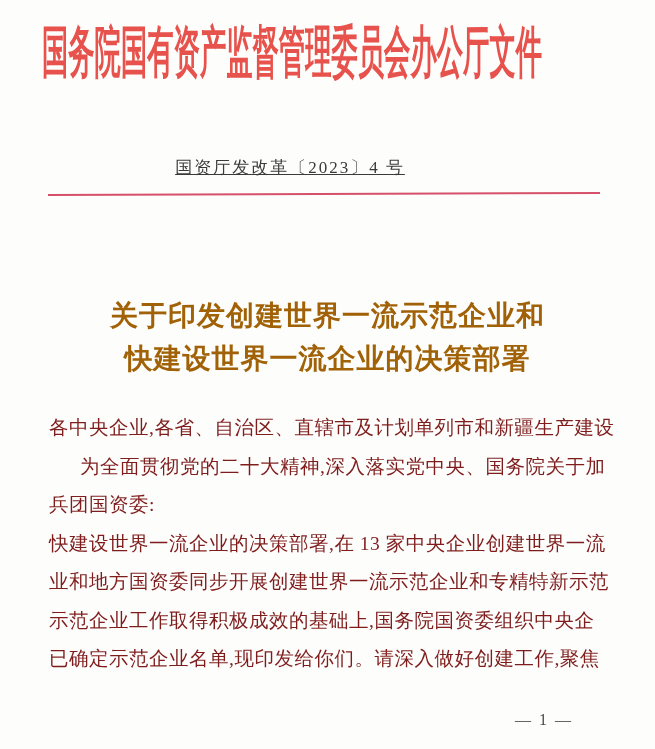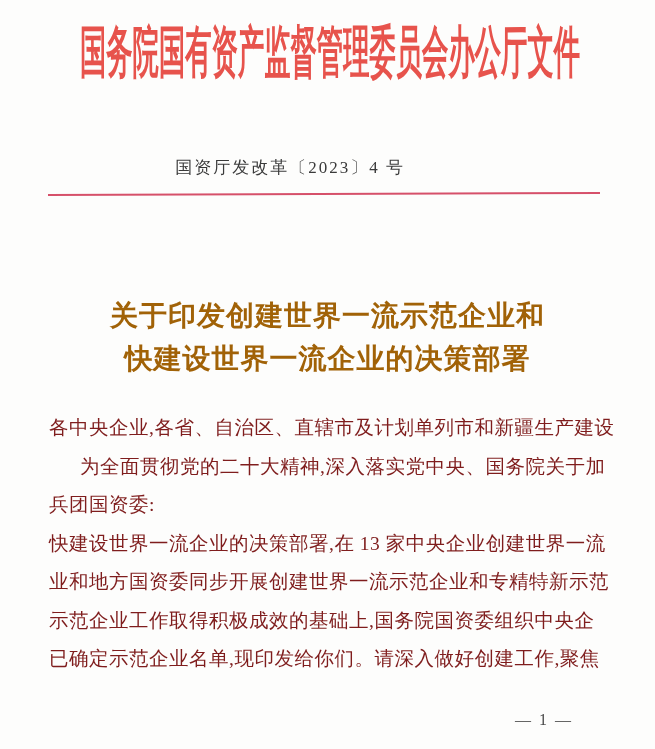--- a/index.html
+++ b/index.html
@@ -11,40 +11,40 @@
     overflow: hidden;
     font-family: "Liberation Serif", "DejaVu Serif", serif;
   }
   
   .banner-wrap {
     position: absolute;
     top: 21px; left: 0;
     width: 584px;
     display: flex;
     justify-content: center;
-    margin-left: 38px;
   }
   .banner-text {
     white-space: nowrap;
     font-weight: bold;
     font-size: 56px;
     line-height: 62px;
     color: #e7534c;
     transform: scaleX(0.47);
     transform-origin: center;
   }
   
   .doc-number {
     position: absolute;
     top: 156px; left: 0;
     width: 580px;
     text-align: center;
     font-size: 17px;
     letter-spacing: 2px;
     color: #3a3a3a;
+    text-decoration: underline;
   }
   
   .red-rule {
     position: absolute;
     top: 193px; left: 48px;
     width: 552px; height: 2px;
     background: #d6506a;
     transform: rotate(-0.22deg);
   }
   

